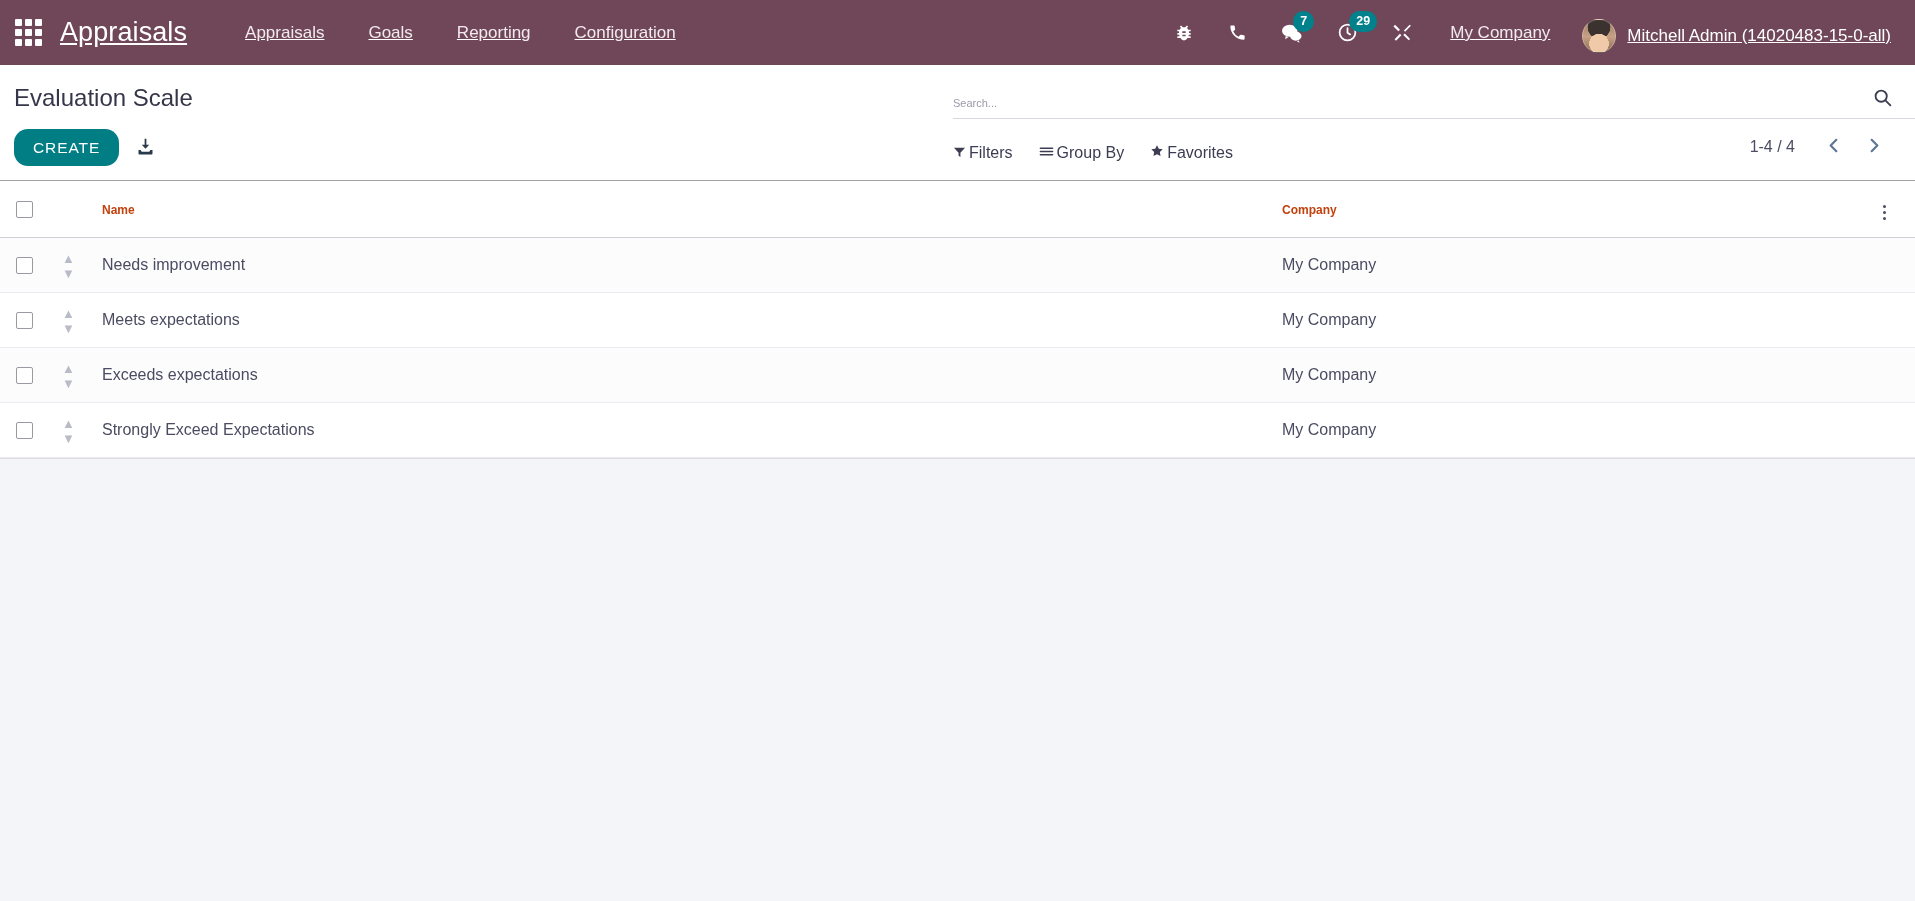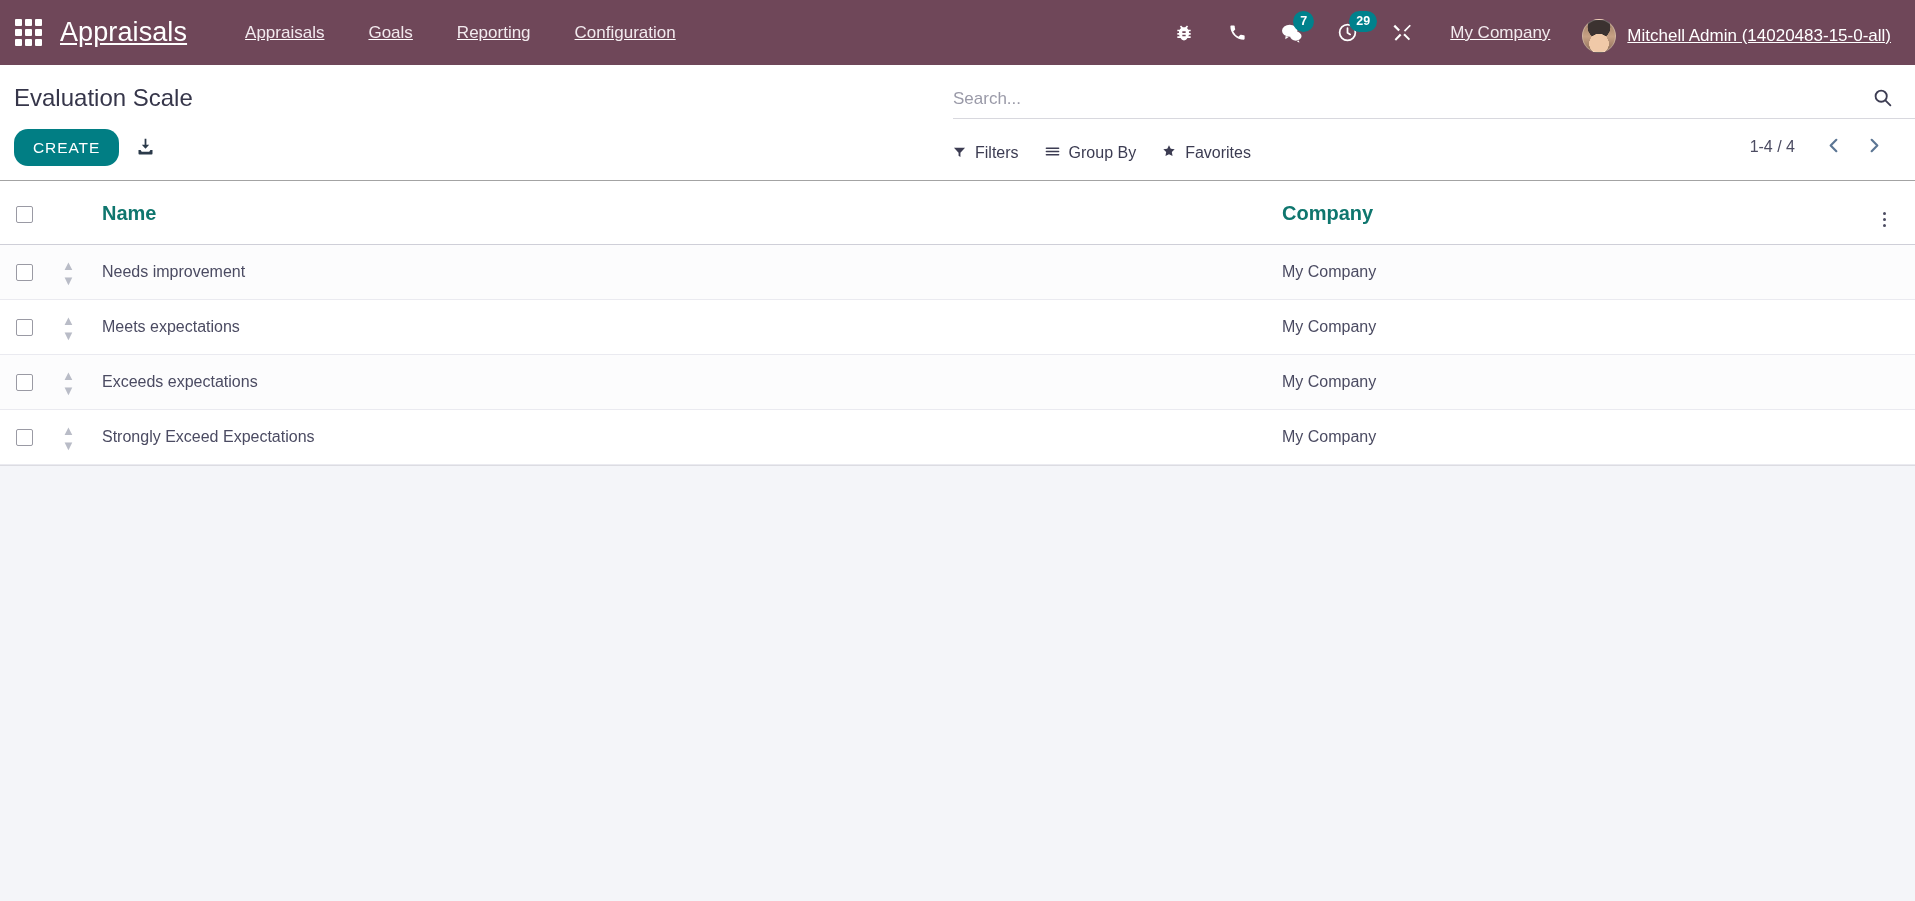--- a/index.html
+++ b/index.html
@@ -208,21 +208,21 @@
     display: flex;
     align-items: flex-end;
     border-bottom: 1px solid #d8d8de;
     margin-right: 0;
   }
   .search-input {
     flex: 1 1 auto;
     border: 0;
     outline: none;
     font-family: inherit;
-    font-size: 17px;
+    font-size: 11px;
     color: #4c4c62;
     background: transparent;
     padding: 0 0 9px 0;
   }
   .search-input::placeholder { color: #9a9aa8; }
   .search-btn {
     background: none;
     border: 0;
     cursor: pointer;
     padding: 0 0 7px 8px;
@@ -231,21 +231,21 @@
   }
 
   .facet-row {
     display: flex;
     align-items: center;
     padding: 13px 22px 14px 0;
   }
   .facet {
     display: flex;
     align-items: center;
-    gap: 9px;
+    gap: 3px;
     font-size: 16px;
     color: #3c3c52;
     margin-right: 26px;
     cursor: pointer;
     white-space: nowrap;
     margin-top: 12px;
   }
   .facet-spacer { flex: 1 1 auto; }
 
   .pager {
@@ -272,23 +272,23 @@
   .list-wrap {
     background: #ffffff;
     border-bottom: 1px solid #dcdce2;
   }
   table.olist {
     width: 100%;
     border-collapse: collapse;
     table-layout: fixed;
   }
   table.olist th {
-    font-size: 20px;
+    font-size: 12px;
     font-weight: 700;
-    color: #0f766e;
+    color: #c2410c;
     text-align: left;
     padding: 16px 10px 15px 10px;
     border-bottom: 1px solid #cfcfd8;
     background: #ffffff;
     white-space: nowrap;
   }
   table.olist td {
     font-size: 16px;
     color: #4b4b62;
     padding: 11px 10px 12px 10px;

